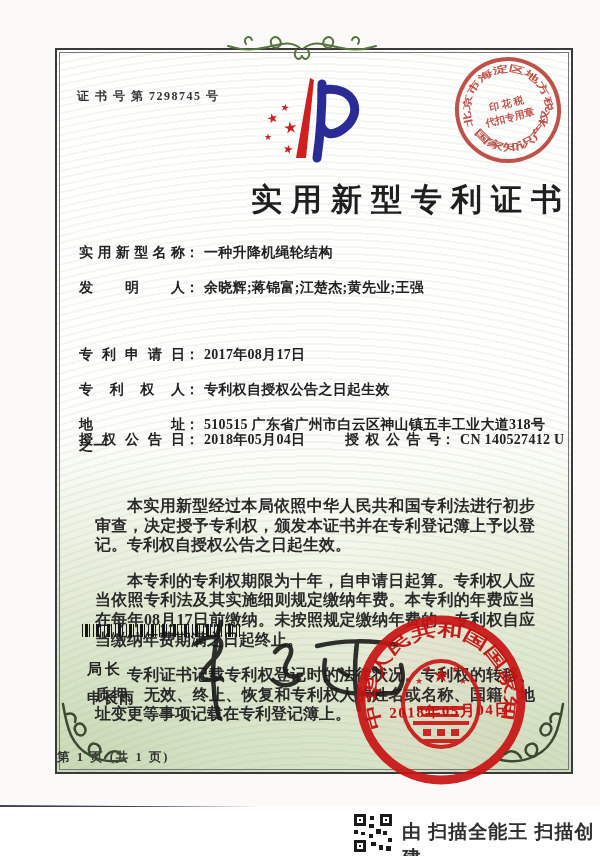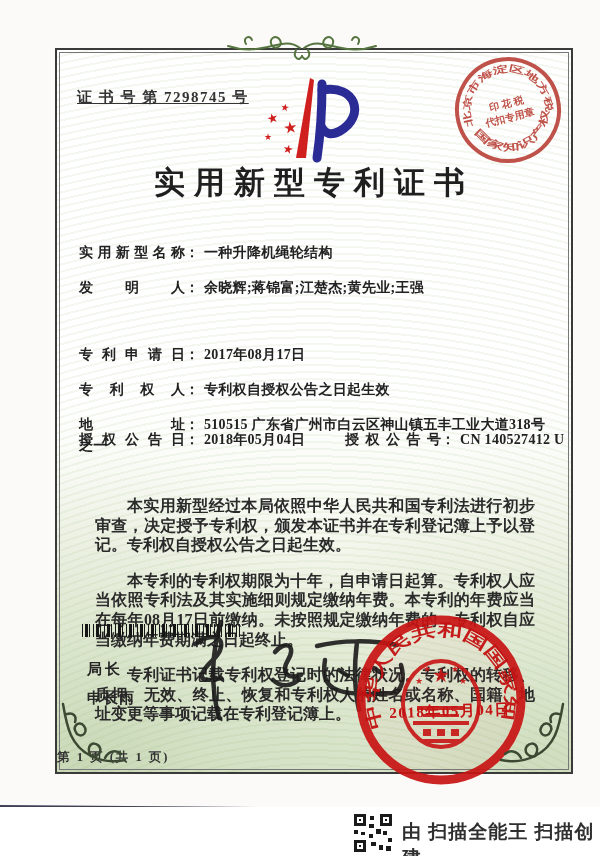--- a/index.html
+++ b/index.html
@@ -17,22 +17,22 @@
       radial-gradient(circle at 6% 100%, rgba(120,160,90,.28), rgba(120,160,90,0) 38%),
       radial-gradient(circle at 94% 100%, rgba(120,160,90,.22), rgba(120,160,90,0) 38%),
       repeating-radial-gradient(circle at 50% 165%, rgba(140,180,110,.10) 0 2px, rgba(255,255,255,0) 2px 7px),
       linear-gradient(180deg,#ffffff 0%,#ffffff 48%,#f2f5e8 78%,#e7eeda 100%);
   }
   .frame::before{
     content:"";position:absolute;inset:2px;border:1px solid #777;pointer-events:none;
   }
   .abs{position:absolute;}
   
-  .cert-no{left:20px;top:38px;font-size:15px;font-weight:700;letter-spacing:1.5px;color:#333;text-decoration:underline;}
-  .title{left:0;top:112px;width:100%;text-align:center;font-size:31px;font-weight:700;
+  .cert-no{left:20px;top:38px;font-size:12px;font-weight:700;letter-spacing:1.5px;color:#333;}
+  .title{left:0;top:129px;width:100%;text-align:right;font-size:31px;font-weight:700;
          letter-spacing:9px;color:#1f1f1f;}
   
   .field-row{left:22px;width:472px;font-size:14px;font-weight:700;color:#222;line-height:21px;}
   .f-label{display:inline-block;width:106px;text-align:justify;text-align-last:justify;
            text-justify:inter-character;vertical-align:top;}
   .f-colon{display:inline-block;margin-right:5px;vertical-align:top;}
   .f-value{letter-spacing:.3px;}
   .grant-right{position:absolute;left:266px;top:0;white-space:nowrap;}
   .grant-right .f-label{width:96px;}
   

